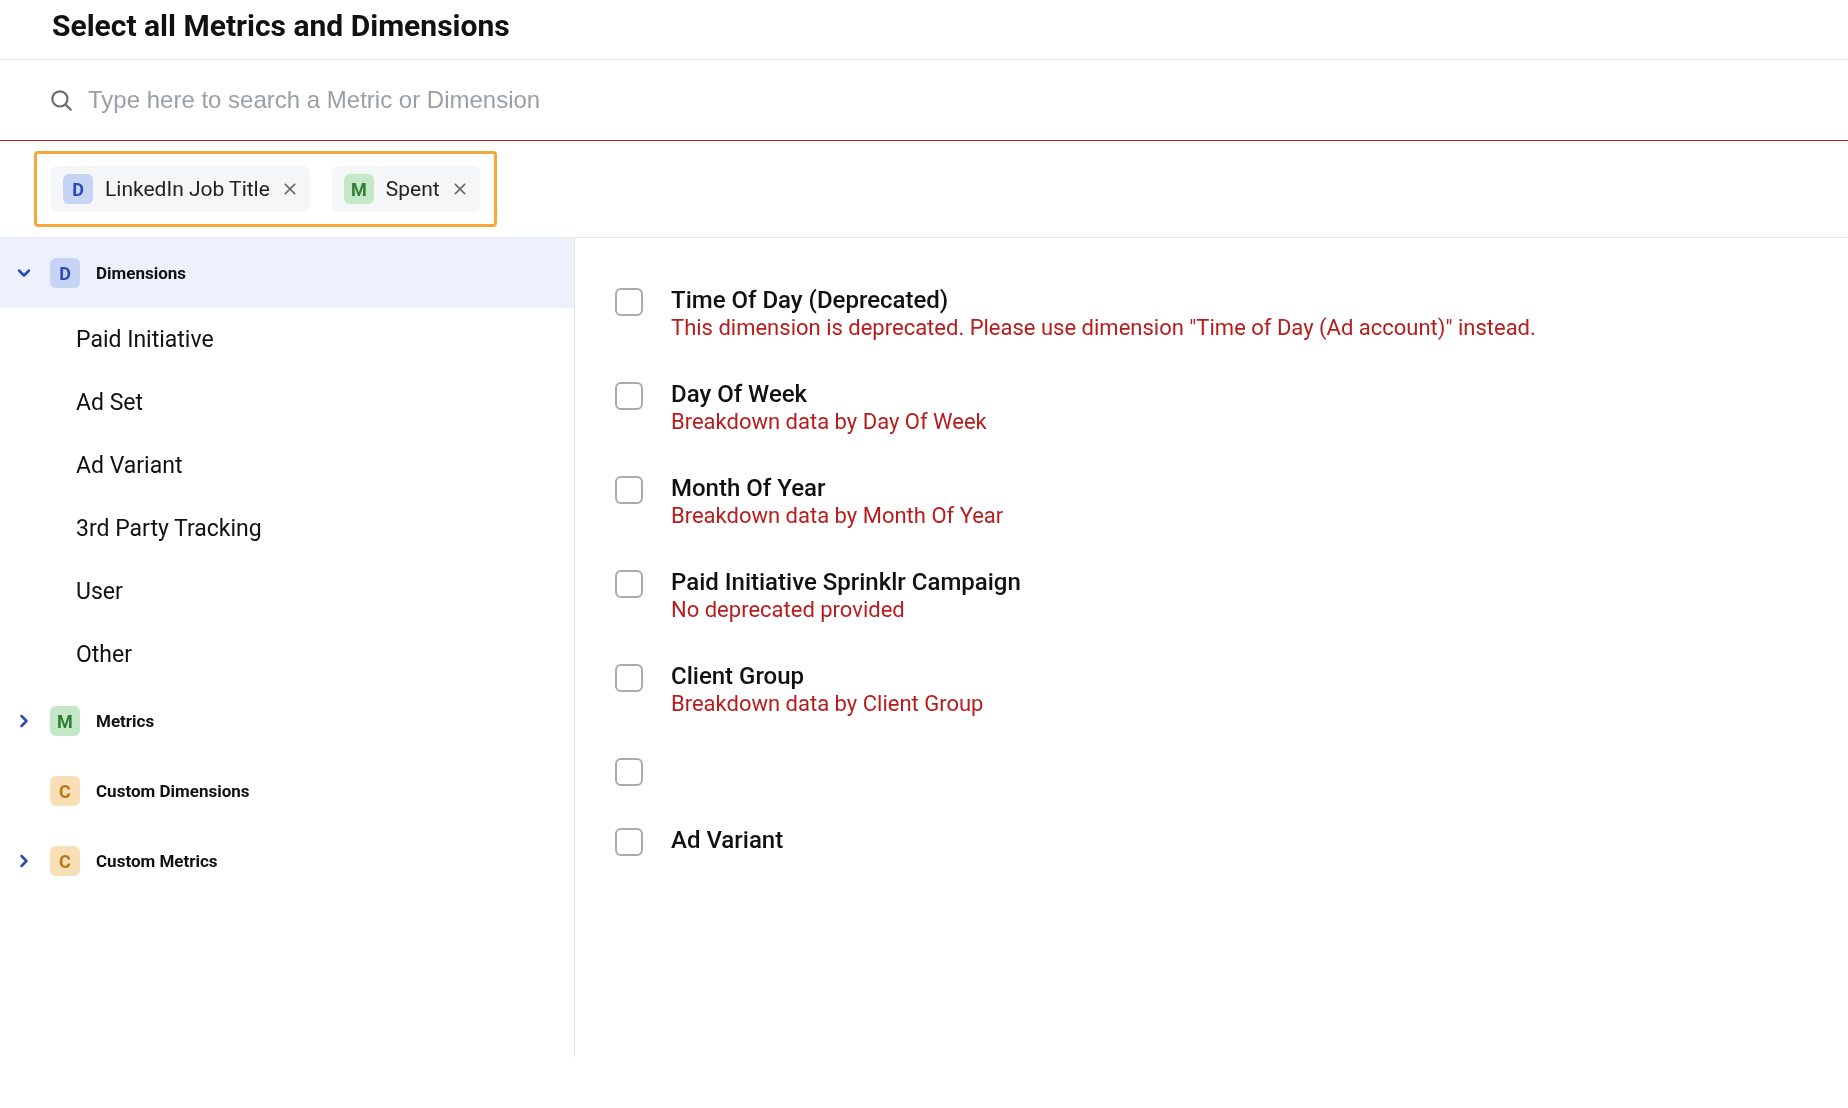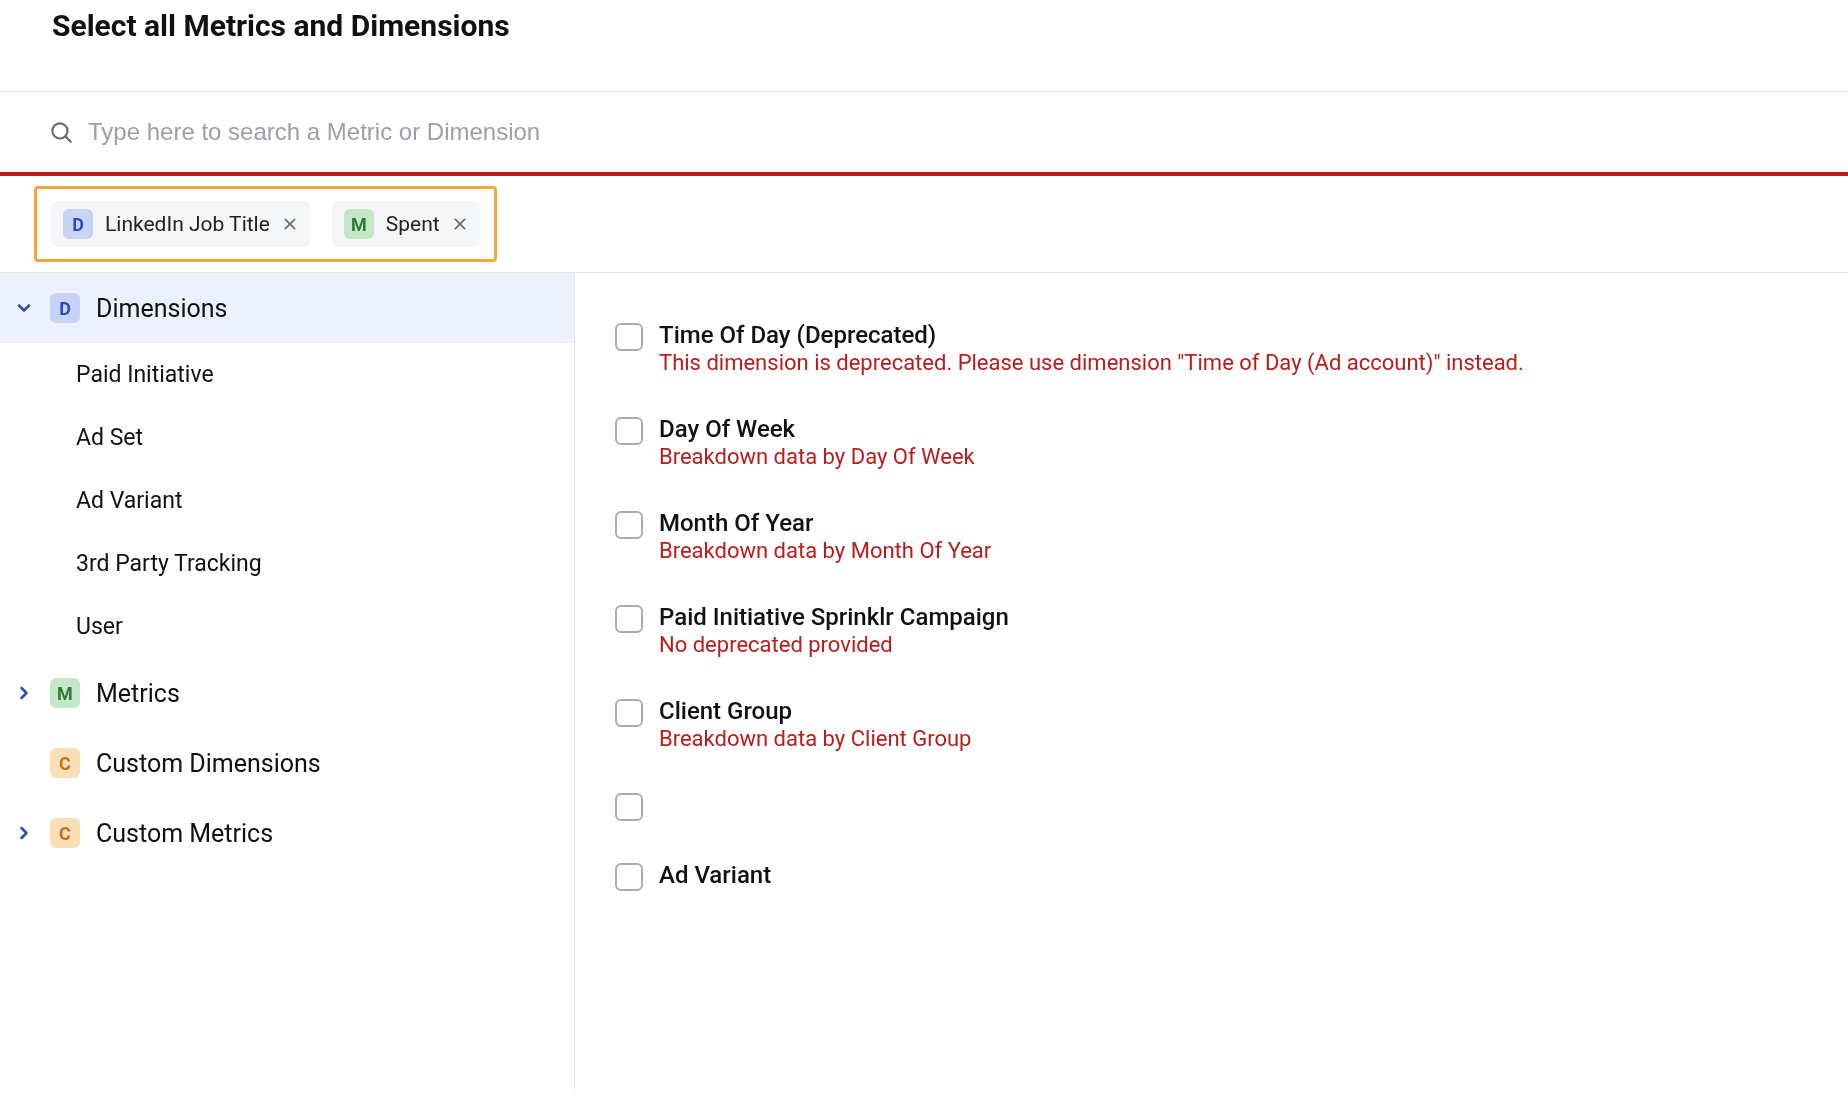--- a/index.html
+++ b/index.html
@@ -11,25 +11,24 @@
     }
     .container { width: 100%; }
     .page-title {
       font-size: 30px;
       font-weight: 700;
       padding: 8px 8px 16px 52px;
       color: #111;
     }
     .search-row {
       border-top: 1px solid #e6e6e6;
-      border-bottom: 4px solid #b91c1c;
+      border-bottom: 1px solid #b91c1c;
       display: flex;
       align-items: center;
       padding: 18px 48px;
-      margin-top: 32px;
     }
     .search-icon { width: 26px; height: 26px; color: #6b6b6b; }
     .search-input {
       flex: 1;
       border: none;
       outline: none;
       font-size: 24px;
       padding: 8px 14px;
       color: #333;
     }
@@ -84,38 +83,38 @@
     .side-group-header {
       display: flex;
       align-items: center;
       gap: 16px;
       padding: 20px 14px;
       cursor: pointer;
     }
     .side-group-header.active { background: #edf1fd; }
     .chev { width: 20px; height: 20px; color: #2b4bb5; flex-shrink:0;}
     .side-group-title {
-      font-size: 25px;
-      font-weight: 400;
+      font-size: 17px;
+      font-weight: 700;
       color: #111;
       text-align: center;
     }
     .side-item {
       font-size: 23px;
       color: #111;
       padding: 18px 0 18px 76px;
       cursor: pointer;
     }
     .content {
       flex: 1;
       padding: 28px 40px;
     }
     .dim-row {
       display: flex;
-      gap: 16px;
+      gap: 28px;
       padding: 20px 0;
     }
     .checkbox {
       width: 28px;
       height: 28px;
       border: 2px solid #a8abb0;
       border-radius: 6px;
       flex-shrink: 0;
       margin-top: 2px;
       cursor: pointer;
@@ -177,20 +176,21 @@
             <polyline points="6 9 12 15 18 9"></polyline>
           </svg>
           <span class="badge badge-d">D</span>
           <span class="side-group-title">Dimensions</span>
         </div>
         <div class="side-item">Paid Initiative</div>
         <div class="side-item">Ad Set</div>
         <div class="side-item">Ad Variant</div>
         <div class="side-item">3rd Party Tracking</div>
         <div class="side-item">User</div>
+        <div class="side-item">Other</div>
         <div class="side-group-header">
           <svg class="chev" viewBox="0 0 24 24" fill="none" stroke="currentColor" stroke-width="3" stroke-linecap="round" stroke-linejoin="round">
             <polyline points="9 6 15 12 9 18"></polyline>
           </svg>
           <span class="badge badge-m">M</span>
           <span class="side-group-title">Metrics</span>
         </div>
         <div class="side-group-header">
           <span class="chev"></span>
           <span class="badge badge-c">C</span>

